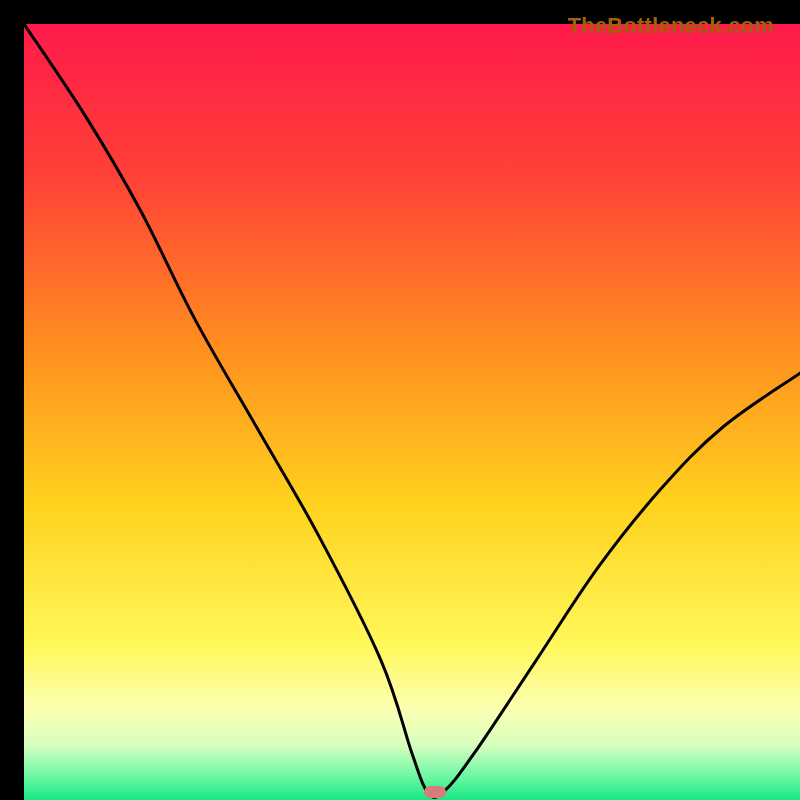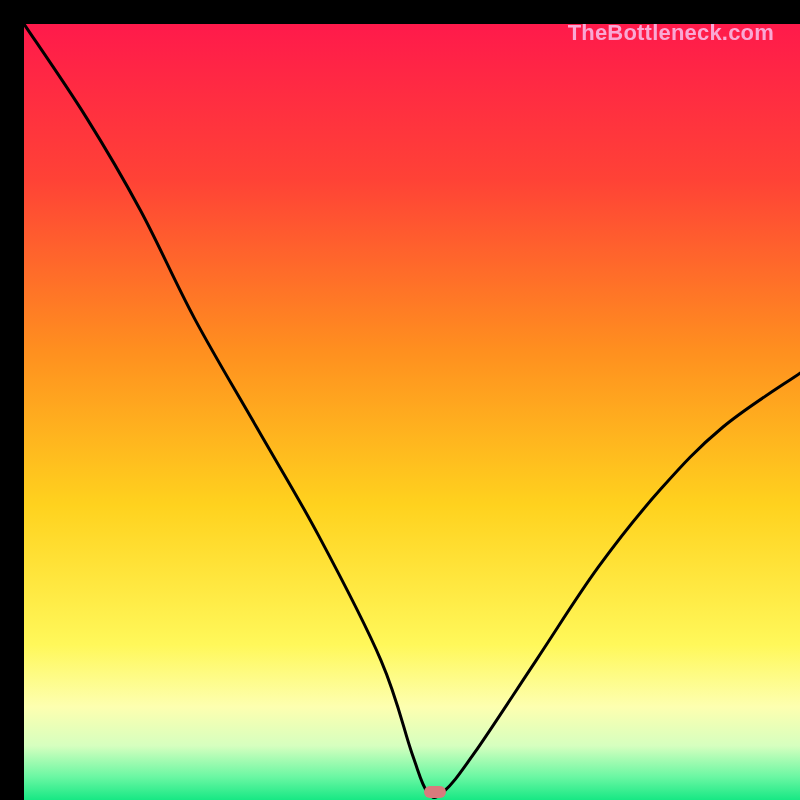--- a/index.html
+++ b/index.html
@@ -22,25 +22,25 @@
   .plot-area {
     position: absolute;
     left: 12px;
     top: 12px;
     width: 776px;
     height: 776px;
     overflow: hidden;
   }
   .watermark {
     position: absolute;
-    top: 8px;
+    top: 1px;
     right: 14px;
     font-size: 22px;
     font-weight: 600;
-    color: #f9a8d4;
+    color: #a16207;
     letter-spacing: 0.2px;
     z-index: 30;
   }
   .curve {
     position: absolute;
     left: 0;
     top: 0;
     z-index: 20;
   }
   .marker {

